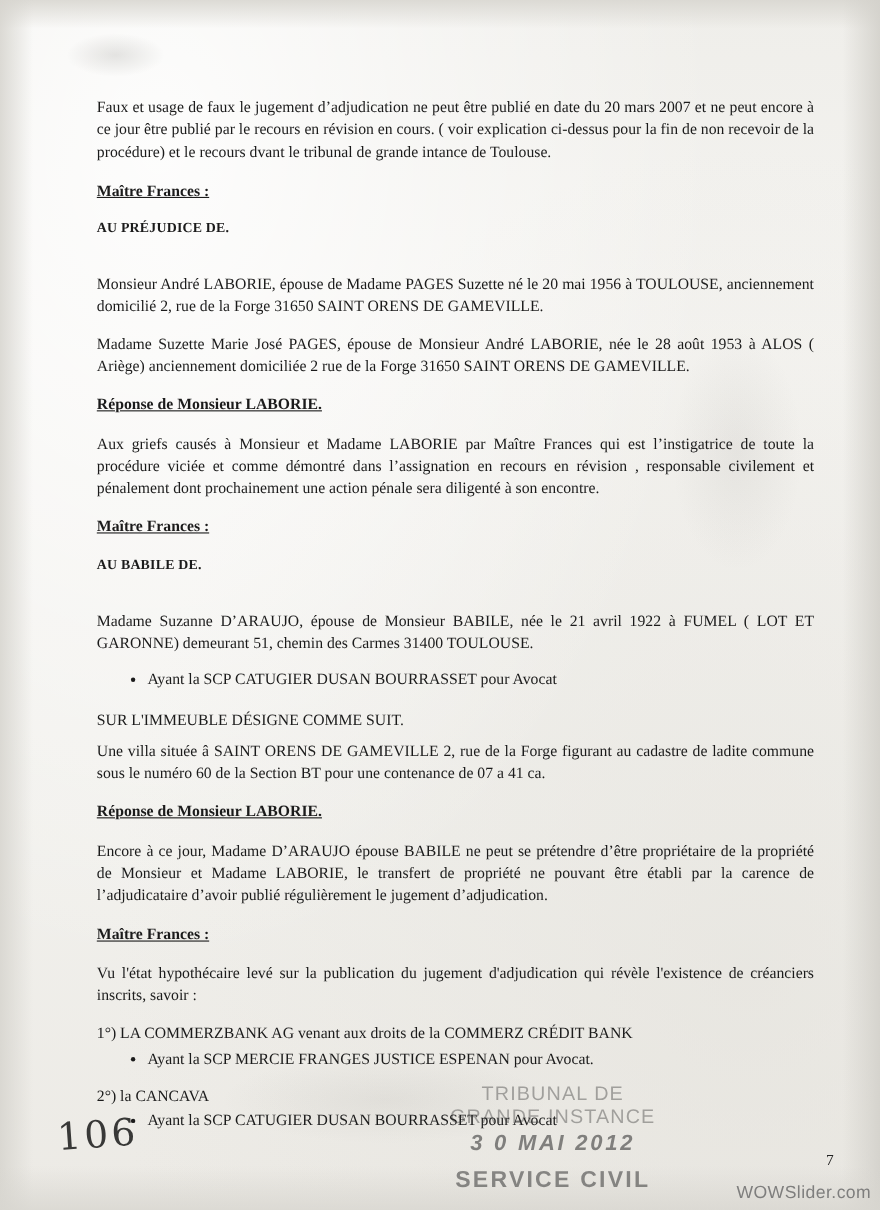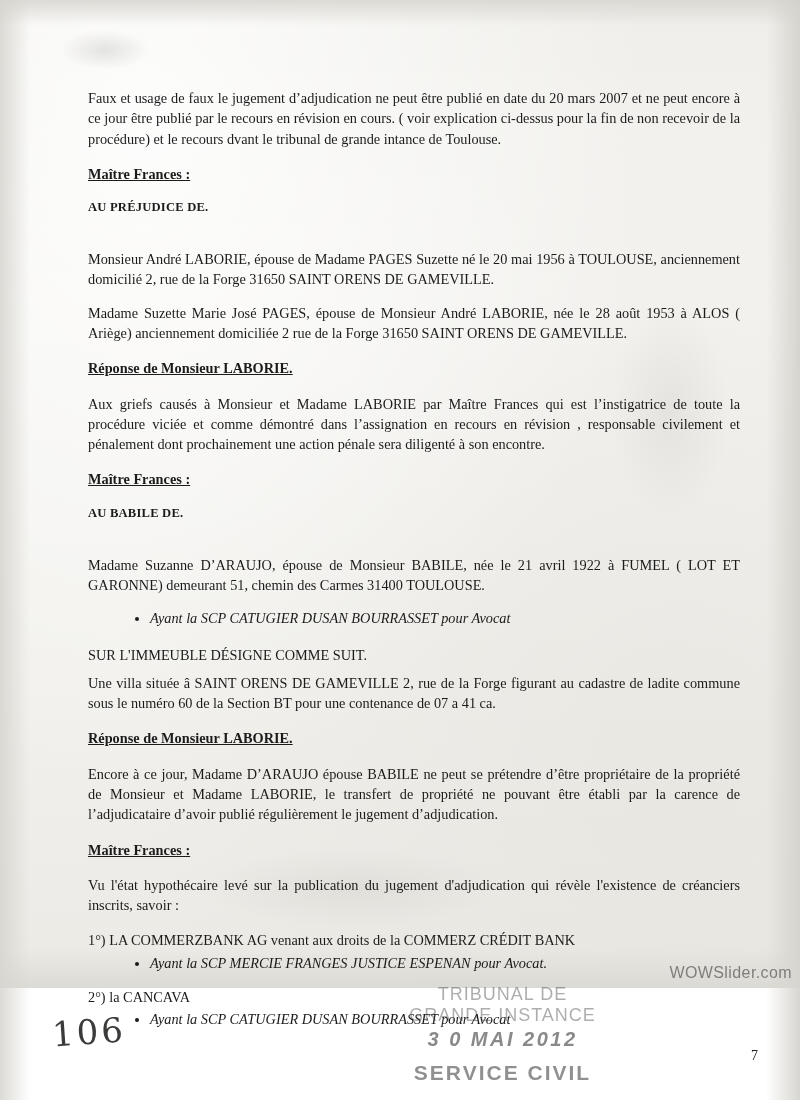--- a/index.html
+++ b/index.html
@@ -9,21 +9,21 @@
   }
   body {
     width: 800px;
     height: 1100px;
     overflow: hidden;
     font-family: "Liberation Serif", serif;
   }
   .page {
     position: relative;
     width: 800px;
-    height: 988px;
+    height: 1100px;
     background: #f2f1ee;
     background-image:
        radial-gradient(ellipse at 18% 12%, rgba(255,255,255,0.85) 0%, rgba(255,255,255,0) 55%),
        radial-gradient(ellipse at 85% 80%, rgba(228,226,220,0.6) 0%, rgba(255,255,255,0) 60%),
        linear-gradient(180deg, #efeeea 0%, #f5f4f1 30%, #f1f0ec 70%, #eceae5 100%);
   }
   
   .edge-top {
     position: absolute; left: 0; top: 0; width: 800px; height: 26px;
     background: linear-gradient(180deg, #d9d7d1 0%, rgba(242,241,238,0) 100%);
@@ -84,23 +84,22 @@
   }
   .plaincaps {
     margin: 0 0 8px 0;
     font-size: 14.3px;
   }
   ul {
     margin: 0 0 16px 0;
     padding-left: 46px;
   }
   li {
-    margin: 0 0 3px 16px;
+    margin: 0 0 3px 0;
     list-style: disc;
-    font-style: italic;
   }
   .numitem {
     margin: 0 0 2px 0;
   }
   .numblock { margin-bottom: 14px; }
   .numblock ul { margin-bottom: 0; }
 
   
   .handwritten {
     position: absolute;

